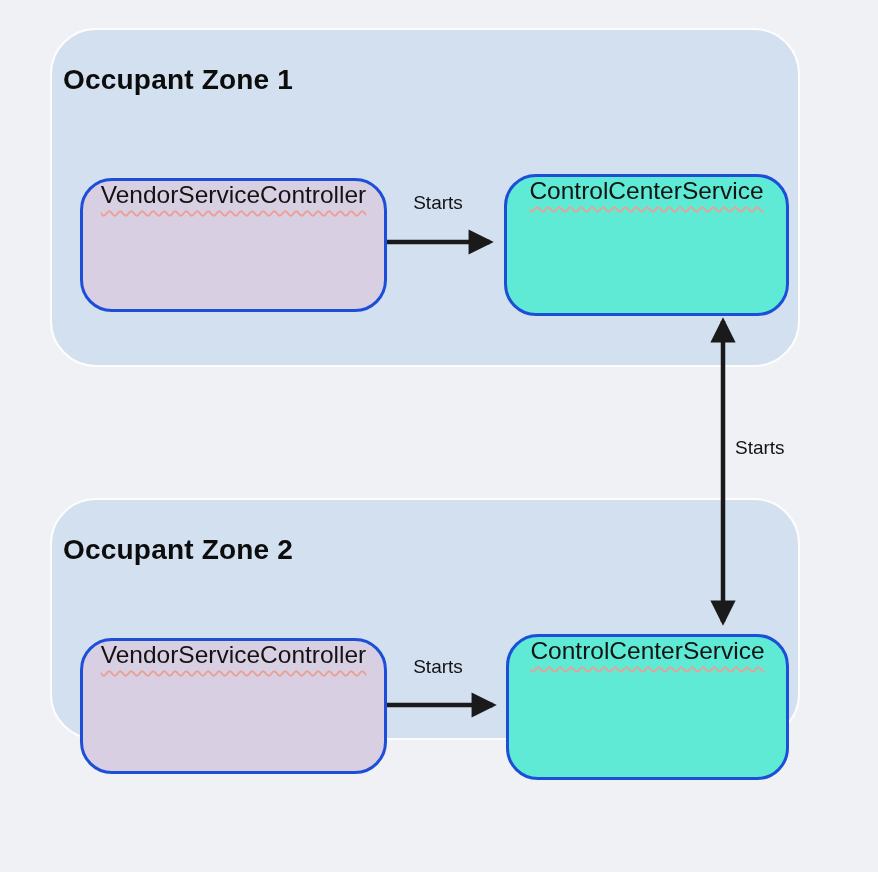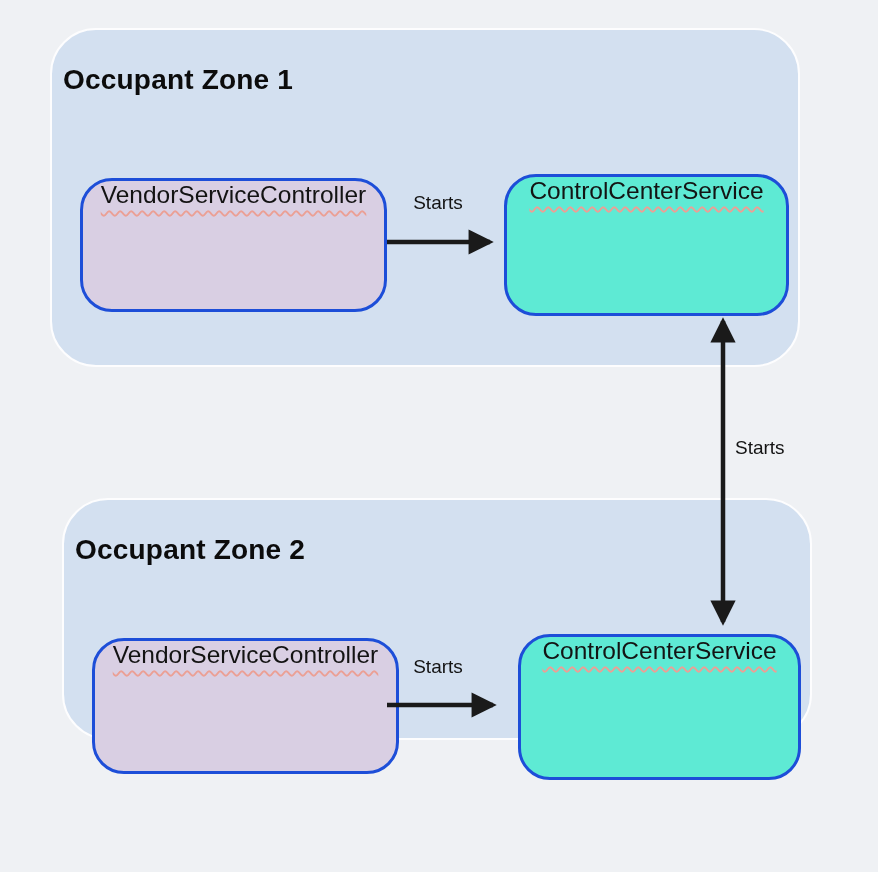--- a/index.html
+++ b/index.html
@@ -16,21 +16,21 @@
     overflow: hidden;
   }
   .zone {
     position: absolute;
     background: #d3e0f0;
     border: 2px solid #fdfdfe;
     border-radius: 46px;
     box-sizing: border-box;
   }
   .zone-1 { left: 50px; top: 28px;  width: 750px; height: 339px; }
-  .zone-2 { left: 62px; top: 498px; width: 750px; height: 242px; }
+  .zone-2 { left: 50px; top: 498px; width: 750px; height: 242px; }
   .zone-title {
     margin: 11px;
     padding-top: 23px;
     font-size: 28px;
     line-height: 1.15;
     font-weight: bold;
     color: #0c0c0c;
     letter-spacing: 0.2px;
   }
   .node {

